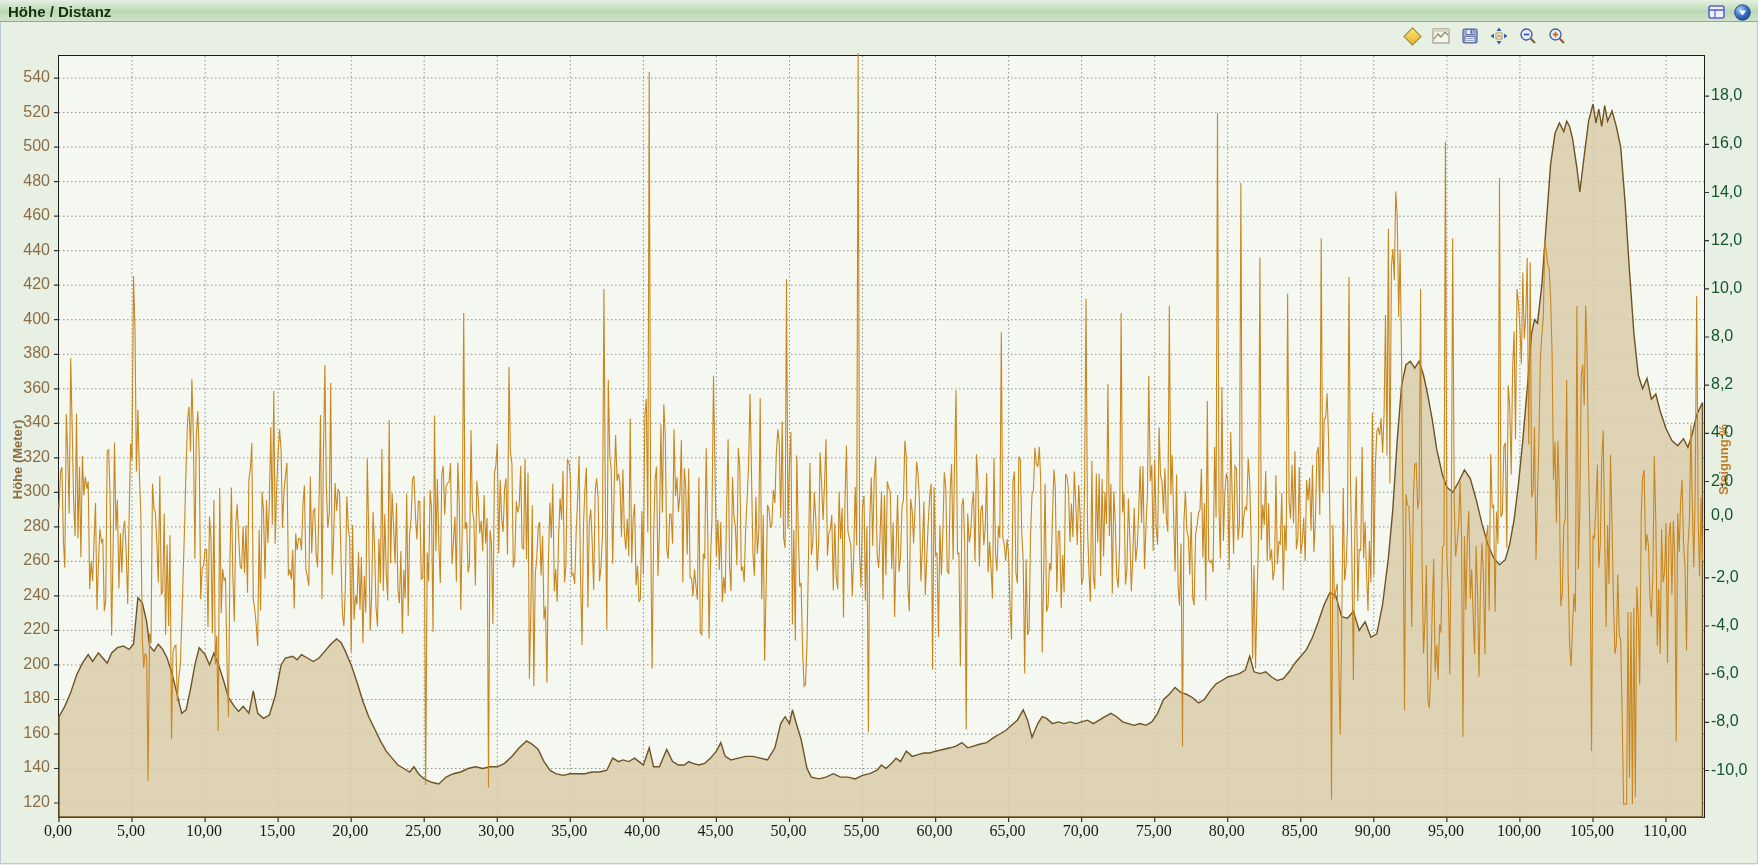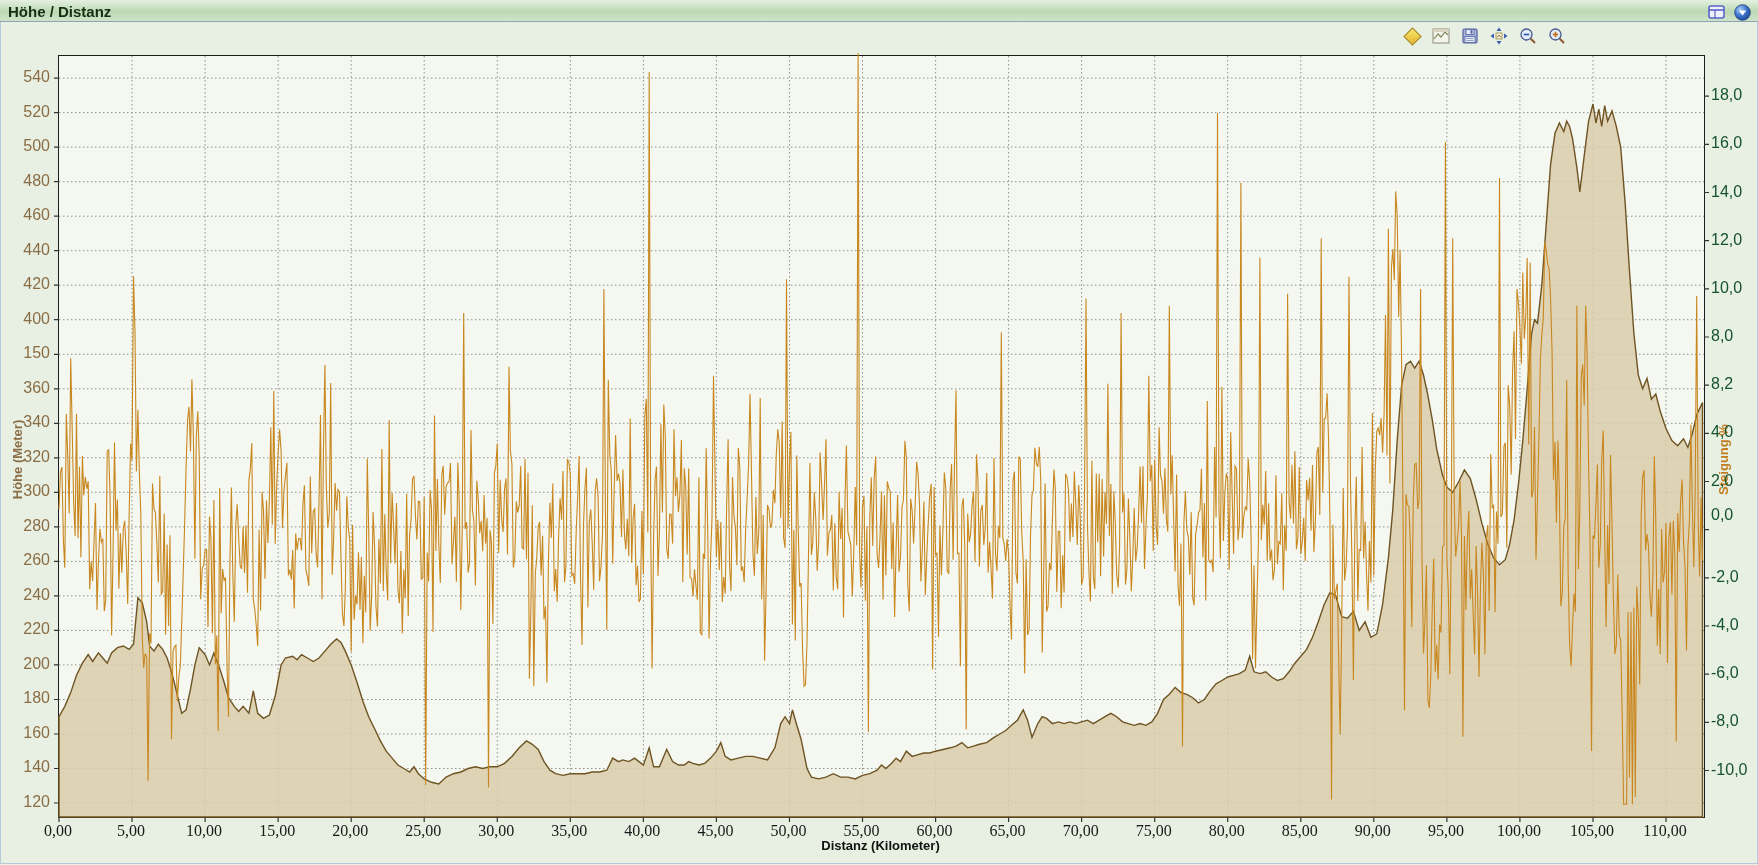--- a/index.html
+++ b/index.html
@@ -112,21 +112,20 @@
         <path d="M73.0 0 V761 M146.1 0 V761 M219.1 0 V761 M292.2 0 V761 M365.2 0 V761 M438.3 0 V761 M511.3 0 V761 M584.4 0 V761 M657.4 0 V761 M730.5 0 V761 M803.5 0 V761 M876.6 0 V761 M949.6 0 V761 M1022.6 0 V761 M1095.7 0 V761 M1168.7 0 V761 M1241.8 0 V761 M1314.8 0 V761 M1387.9 0 V761 M1460.9 0 V761 M1534.0 0 V761 M1607.0 0 V761 M0 747.0 H1645 M0 712.5 H1645 M0 678.0 H1645 M0 643.5 H1645 M0 608.9 H1645 M0 574.4 H1645 M0 539.9 H1645 M0 505.4 H1645 M0 470.9 H1645 M0 436.3 H1645 M0 401.8 H1645 M0 367.3 H1645 M0 332.8 H1645 M0 298.3 H1645 M0 263.7 H1645 M0 229.2 H1645 M0 194.7 H1645 M0 160.2 H1645 M0 125.7 H1645 M0 91.1 H1645 M0 56.6 H1645 M0 22.1 H1645 " stroke="#8f948c" stroke-width="1" fill="none" stroke-dasharray="1.5 2.5"></path>
         <path d="M0.0 761 L0.0 660.7 L5.8 650.4 L11.7 636.6 L17.5 619.3 L23.4 607.2 L29.2 598.6 L33.6 605.5 L39.4 596.9 L43.8 602.0 L48.2 607.2 L52.6 596.9 L58.4 591.7 L64.3 590.0 L70.1 593.4 L74.5 588.2 L78.9 541.6 L83.3 546.8 L87.7 565.8 L90.6 590.0 L95.0 595.1 L99.3 588.2 L103.7 593.4 L108.1 602.0 L112.5 615.8 L116.9 633.1 L122.7 657.3 L127.1 653.8 L131.5 633.1 L135.9 608.9 L140.2 591.7 L146.1 598.6 L150.5 608.9 L154.9 596.9 L160.7 612.4 L165.1 626.2 L169.5 641.7 L175.3 650.4 L179.7 655.5 L184.1 650.4 L189.9 657.3 L194.3 634.8 L198.7 657.3 L204.5 662.4 L210.4 659.0 L216.2 640.0 L222.1 608.9 L226.4 602.0 L233.7 600.3 L238.1 603.8 L242.5 598.6 L248.4 602.0 L254.2 605.5 L260.0 602.0 L265.9 595.1 L271.7 588.2 L277.6 583.0 L282.0 586.5 L286.3 595.1 L292.2 608.9 L298.0 626.2 L303.9 645.2 L309.7 660.7 L315.6 672.8 L321.4 684.9 L327.2 695.2 L333.1 702.1 L338.9 709.0 L344.8 712.5 L350.6 716.0 L355.0 710.8 L359.4 717.7 L365.2 722.9 L372.5 726.3 L379.8 728.0 L387.1 721.1 L394.4 717.7 L401.8 716.0 L409.1 712.5 L416.4 710.8 L423.7 712.5 L431.0 710.8 L438.3 710.8 L445.6 707.3 L452.9 700.4 L460.2 691.8 L467.5 684.9 L473.3 688.3 L479.2 693.5 L485.0 705.6 L490.9 714.2 L496.7 717.7 L504.0 719.4 L511.3 717.7 L518.6 717.7 L525.9 717.7 L533.2 716.0 L540.5 716.0 L547.8 714.2 L553.7 702.1 L559.5 705.6 L563.9 703.9 L569.8 705.6 L575.6 702.1 L580.0 705.6 L584.4 709.0 L590.2 691.8 L594.6 710.8 L600.4 710.8 L607.7 693.5 L613.6 705.6 L619.4 709.0 L625.3 709.0 L629.7 705.6 L634.0 707.3 L639.9 709.0 L645.7 707.3 L651.6 702.1 L657.4 695.2 L661.8 686.6 L666.2 700.4 L672.0 703.9 L679.3 702.1 L686.6 700.4 L693.9 700.4 L701.2 702.1 L708.5 703.9 L715.9 691.8 L721.7 667.6 L726.1 660.7 L730.5 667.6 L733.4 653.8 L737.8 669.3 L742.1 683.2 L748.0 712.5 L752.4 721.1 L759.7 722.9 L767.0 721.1 L774.3 717.7 L781.6 721.1 L788.9 721.1 L796.2 722.9 L803.5 719.4 L810.8 717.7 L818.1 714.2 L822.5 709.0 L826.9 712.5 L832.7 707.3 L837.1 702.1 L841.5 705.6 L847.3 695.2 L853.2 700.4 L859.0 698.7 L864.9 697.0 L870.7 697.0 L876.6 695.2 L883.9 693.5 L891.2 691.8 L897.0 690.1 L902.9 686.6 L908.7 691.8 L914.5 690.1 L920.4 688.3 L927.7 686.6 L935.0 681.4 L940.8 678.0 L946.7 674.5 L952.5 669.3 L958.4 664.2 L964.2 653.8 L968.6 664.2 L973.0 681.4 L978.8 667.6 L983.2 660.7 L987.6 662.4 L993.4 667.6 L999.3 665.9 L1005.1 667.6 L1011.0 665.9 L1016.8 667.6 L1022.6 665.9 L1028.5 664.2 L1034.3 667.6 L1040.2 664.2 L1046.0 660.7 L1051.9 657.3 L1057.7 660.7 L1063.6 665.9 L1069.4 667.6 L1075.2 669.3 L1081.1 667.6 L1086.9 669.3 L1092.8 665.9 L1098.6 657.3 L1104.5 643.5 L1110.3 638.3 L1116.1 631.4 L1122.0 636.6 L1127.8 638.3 L1133.7 641.7 L1139.5 646.9 L1145.4 643.5 L1151.2 634.8 L1157.1 627.9 L1162.9 624.5 L1168.7 621.0 L1174.6 619.3 L1180.4 617.6 L1186.3 614.1 L1190.7 600.3 L1195.0 615.8 L1200.9 617.6 L1206.7 615.8 L1212.6 621.0 L1218.4 624.5 L1224.3 622.7 L1230.1 615.8 L1235.9 607.2 L1241.8 600.3 L1247.6 593.4 L1253.5 581.3 L1259.3 565.8 L1265.2 548.5 L1271.0 536.4 L1276.8 539.9 L1282.7 560.6 L1288.5 562.3 L1294.4 555.4 L1300.2 574.4 L1306.1 565.8 L1311.9 581.3 L1317.8 577.9 L1323.6 548.5 L1329.4 501.9 L1333.8 453.6 L1338.2 384.6 L1342.6 329.3 L1347.0 308.6 L1351.4 305.2 L1355.7 312.1 L1360.1 305.2 L1364.5 319.0 L1368.9 339.7 L1373.3 363.8 L1377.7 393.2 L1383.5 419.1 L1387.9 431.2 L1393.7 436.3 L1399.6 426.0 L1405.4 413.9 L1411.3 422.5 L1417.1 443.2 L1422.9 467.4 L1428.8 488.1 L1434.6 501.9 L1440.5 508.8 L1446.3 503.7 L1450.7 488.1 L1455.1 464.0 L1459.5 427.7 L1463.8 384.6 L1468.2 332.8 L1472.6 277.5 L1475.5 263.7 L1478.5 267.2 L1482.8 229.2 L1487.2 168.8 L1491.6 108.4 L1496.0 77.3 L1500.4 67.0 L1504.8 75.6 L1507.7 65.2 L1510.6 70.4 L1513.5 82.5 L1517.9 111.8 L1520.8 136.0 L1525.2 99.8 L1529.6 65.2 L1534.0 48.0 L1536.9 67.0 L1539.8 53.2 L1542.7 70.4 L1545.7 49.7 L1548.6 65.2 L1553.0 54.9 L1557.3 70.4 L1561.7 91.1 L1566.1 146.4 L1570.5 215.4 L1574.9 277.5 L1579.3 319.0 L1583.6 332.8 L1588.0 322.4 L1592.4 343.1 L1596.8 338.0 L1601.2 355.2 L1607.0 372.5 L1612.9 384.6 L1618.7 389.7 L1624.5 382.8 L1628.9 391.5 L1633.3 377.7 L1637.7 358.7 L1643.5 346.6 L1643.5 761 Z" fill="#dacdab" fill-opacity="0.85" stroke="#6e5423" stroke-width="1.4"></path>
         <path d="M0.0 452.9 L1.5 415.8 L2.9 411.1 L4.4 484.2 L5.8 511.8 L7.3 358.1 L8.8 401.6 L10.2 457.6 L11.7 302.3 L13.1 368.0 L14.6 444.1 L16.1 480.0 L17.5 357.8 L19.0 482.3 L20.5 410.7 L21.9 501.3 L23.4 400.1 L24.8 439.3 L26.3 420.9 L27.8 432.8 L29.2 425.3 L30.7 533.2 L32.1 505.5 L33.6 525.1 L35.1 483.3 L36.5 446.9 L38.0 554.1 L39.4 506.9 L40.9 472.8 L42.4 486.0 L43.8 482.7 L45.3 555.2 L46.7 544.4 L48.2 395.2 L49.7 393.7 L51.1 441.4 L52.6 579.6 L54.1 493.0 L55.5 386.6 L57.0 474.4 L58.4 443.5 L59.9 532.4 L61.4 477.2 L62.8 516.7 L64.3 472.5 L65.7 464.8 L67.2 497.3 L68.7 548.0 L70.1 462.0 L71.6 387.5 L73.0 404.1 L74.5 220.3 L76.0 275.7 L77.4 415.6 L78.9 353.7 L80.4 418.5 L81.8 457.2 L83.3 581.8 L84.7 611.7 L86.2 597.4 L87.7 601.0 L89.1 724.8 L90.6 577.3 L92.0 587.6 L93.5 427.6 L95.0 452.8 L96.4 456.4 L97.9 488.4 L99.3 526.5 L100.8 419.9 L102.3 538.0 L103.7 535.4 L105.2 457.4 L106.6 578.7 L108.1 488.5 L109.6 570.0 L111.0 479.2 L112.5 683.3 L114.0 595.9 L115.4 590.8 L116.9 589.2 L118.3 645.3 L119.8 621.6 L121.3 609.8 L122.7 567.6 L124.2 517.2 L125.6 469.7 L127.1 410.6 L128.6 363.8 L130.0 350.8 L131.5 395.6 L132.9 323.2 L134.4 381.7 L135.9 502.7 L137.3 380.1 L138.8 355.3 L140.2 398.9 L141.7 543.3 L143.2 511.7 L144.6 509.7 L146.1 493.9 L147.6 493.4 L149.0 571.0 L150.5 460.6 L151.9 482.0 L153.4 577.2 L154.9 444.0 L156.3 608.3 L157.8 579.5 L159.2 675.1 L160.7 432.0 L162.2 557.3 L163.6 513.1 L165.1 524.3 L166.5 521.5 L168.0 608.1 L169.5 660.7 L170.9 508.0 L172.4 431.6 L173.8 518.2 L175.3 565.8 L176.8 467.8 L178.2 448.3 L179.7 481.9 L181.2 510.1 L182.6 513.1 L184.1 470.4 L185.5 517.1 L187.0 469.2 L188.5 536.8 L189.9 424.1 L191.4 412.1 L192.8 387.1 L194.3 543.4 L195.8 553.8 L197.2 568.8 L198.7 589.9 L200.1 473.7 L201.6 554.6 L203.1 435.7 L204.5 454.4 L206.0 522.7 L207.5 444.2 L208.9 487.0 L210.4 444.1 L211.8 371.3 L213.3 468.8 L214.8 335.0 L216.2 487.7 L217.7 429.4 L219.1 398.0 L220.6 373.5 L222.1 394.9 L223.5 472.3 L225.0 434.3 L226.4 420.6 L227.9 406.8 L229.4 519.4 L230.8 513.6 L232.3 523.4 L233.7 493.9 L235.2 552.4 L236.7 477.6 L238.1 494.0 L239.6 482.8 L241.1 482.4 L242.5 494.5 L244.0 447.6 L245.4 429.4 L246.9 513.9 L248.4 520.7 L249.8 529.9 L251.3 420.5 L252.7 497.2 L254.2 455.5 L255.7 452.8 L257.1 497.4 L258.6 511.4 L260.0 445.1 L261.5 358.9 L263.0 543.3 L264.4 396.9 L265.9 309.0 L267.3 429.2 L268.8 471.7 L270.3 457.2 L271.7 327.0 L273.2 518.7 L274.7 480.6 L276.1 427.1 L277.6 454.6 L279.0 433.6 L280.5 436.1 L282.0 502.6 L283.4 557.3 L284.9 570.1 L286.3 533.6 L287.8 440.4 L289.3 471.6 L290.7 483.4 L292.2 595.8 L293.6 469.0 L295.1 563.7 L296.6 539.3 L298.0 548.4 L299.5 496.3 L301.0 554.0 L302.4 501.0 L303.9 587.3 L305.3 519.7 L306.8 556.4 L308.3 402.5 L309.7 475.3 L311.2 574.5 L312.6 541.6 L314.1 456.0 L315.6 490.7 L317.0 551.2 L318.5 570.6 L319.9 482.9 L321.4 527.5 L322.9 393.1 L324.3 535.0 L325.8 458.3 L327.2 514.5 L328.7 544.4 L330.2 364.0 L331.6 507.3 L333.1 436.9 L334.6 470.5 L336.0 507.4 L337.5 447.0 L338.9 533.1 L340.4 547.2 L341.9 494.9 L343.3 577.4 L344.8 513.8 L346.2 542.2 L347.7 437.7 L349.2 560.1 L350.6 478.5 L352.1 462.9 L353.5 423.1 L355.0 420.0 L356.5 460.7 L357.9 483.4 L359.4 445.2 L360.8 445.7 L362.3 523.1 L363.8 521.9 L365.2 440.9 L366.7 729.0 L368.2 496.5 L369.6 525.5 L371.1 434.1 L372.5 452.2 L374.0 576.0 L375.5 359.4 L376.9 494.9 L378.4 423.0 L379.8 487.4 L381.3 527.1 L382.8 418.5 L384.2 409.9 L385.7 458.7 L387.1 430.6 L388.6 427.0 L390.1 425.8 L391.5 407.1 L393.0 508.2 L394.4 486.4 L395.9 460.7 L397.4 525.8 L398.8 406.6 L400.3 448.0 L401.8 554.0 L403.2 474.6 L404.7 257.0 L406.1 472.9 L407.6 466.0 L409.1 516.6 L410.5 507.6 L412.0 373.9 L413.4 453.5 L414.9 465.1 L416.4 529.5 L417.8 424.8 L419.3 443.5 L420.7 477.2 L422.2 464.7 L423.7 495.2 L425.1 439.0 L426.6 487.4 L428.1 462.1 L429.5 731.4 L431.0 474.3 L432.4 485.7 L433.9 568.1 L435.4 416.8 L436.8 409.9 L438.3 387.5 L439.7 496.9 L441.2 423.8 L442.7 463.7 L444.1 476.0 L445.6 432.7 L447.0 422.4 L448.5 498.6 L450.0 310.8 L451.4 395.1 L452.9 408.0 L454.3 511.4 L455.8 501.8 L457.3 445.3 L458.7 456.4 L460.2 449.6 L461.7 410.0 L463.1 491.5 L464.6 493.0 L466.0 402.8 L467.5 503.2 L469.0 416.8 L470.4 622.8 L471.9 552.0 L473.3 449.3 L474.8 630.1 L476.3 517.5 L477.7 503.3 L479.2 471.1 L480.6 465.9 L482.1 519.6 L483.6 479.7 L485.0 563.5 L486.5 550.2 L487.9 626.6 L489.4 507.2 L490.9 446.8 L492.3 482.0 L493.8 427.5 L495.3 535.2 L496.7 513.1 L498.2 545.8 L499.6 480.4 L501.1 442.2 L502.6 463.8 L504.0 415.0 L505.5 526.3 L506.9 510.8 L508.4 403.2 L509.9 406.5 L511.3 419.2 L512.8 519.5 L514.2 517.7 L515.7 527.9 L517.2 475.1 L518.6 443.6 L520.1 399.9 L521.5 520.3 L523.0 589.0 L524.5 469.0 L525.9 433.4 L527.4 411.8 L528.9 551.6 L530.3 465.6 L531.8 453.4 L533.2 486.8 L534.7 533.7 L536.2 435.6 L537.6 422.2 L539.1 440.6 L540.5 525.2 L542.0 510.9 L543.5 478.2 L544.9 232.9 L546.4 449.6 L547.8 573.7 L549.3 323.8 L550.8 399.5 L552.2 413.7 L553.7 507.7 L555.2 431.7 L556.6 379.1 L558.1 425.0 L559.5 417.7 L561.0 427.4 L562.5 481.1 L563.9 413.6 L565.4 477.5 L566.8 493.4 L568.3 462.7 L569.8 500.2 L571.2 362.4 L572.7 506.9 L574.1 463.2 L575.6 447.7 L577.1 529.2 L578.5 509.9 L580.0 546.0 L581.4 542.9 L582.9 455.0 L584.4 518.6 L585.8 359.5 L587.3 342.9 L588.8 476.4 L590.2 16.1 L591.7 475.2 L593.1 612.5 L594.6 481.2 L596.1 423.4 L597.5 410.6 L599.0 520.0 L600.4 475.4 L601.9 368.3 L603.4 456.6 L604.8 348.6 L606.3 379.7 L607.7 492.7 L609.2 502.8 L610.7 458.2 L612.1 458.4 L613.6 487.6 L615.0 373.3 L616.5 440.2 L618.0 421.2 L619.4 456.0 L620.9 438.9 L622.4 384.0 L623.8 526.2 L625.3 412.2 L626.7 430.6 L628.2 498.5 L629.7 412.4 L631.1 521.7 L632.6 522.3 L634.0 540.2 L635.5 513.4 L637.0 530.2 L638.4 543.8 L639.9 421.4 L641.3 576.6 L642.8 578.7 L644.3 497.7 L645.7 502.8 L647.2 392.2 L648.7 474.1 L650.1 582.4 L651.6 501.0 L653.0 462.5 L654.5 319.8 L656.0 414.2 L657.4 500.6 L658.9 463.7 L660.3 514.0 L661.8 466.0 L663.3 545.9 L664.7 521.1 L666.2 537.8 L667.6 452.4 L669.1 383.3 L670.6 510.0 L672.0 535.1 L673.5 421.0 L674.9 459.7 L676.4 471.6 L677.9 509.3 L679.3 392.0 L680.8 411.7 L682.3 514.8 L683.7 510.6 L685.2 526.1 L686.6 473.8 L688.1 443.0 L689.6 408.7 L691.0 338.0 L692.5 418.2 L693.9 496.7 L695.4 519.8 L696.9 440.9 L698.3 497.9 L699.8 475.2 L701.2 341.9 L702.7 543.2 L704.2 459.1 L705.6 604.8 L707.1 534.5 L708.5 448.9 L710.0 453.8 L711.5 471.8 L712.9 467.6 L714.4 433.7 L715.9 447.2 L717.3 397.8 L718.8 373.2 L720.2 386.6 L721.7 461.9 L723.2 365.6 L724.6 481.8 L726.1 491.9 L727.5 223.2 L729.0 472.5 L730.5 407.4 L731.9 376.0 L733.4 568.5 L734.8 474.1 L736.3 584.5 L737.8 399.4 L739.2 471.4 L740.7 530.5 L742.1 527.0 L743.6 595.1 L745.1 630.3 L746.5 628.5 L748.0 587.6 L749.5 500.1 L750.9 406.9 L752.4 498.9 L753.8 486.5 L755.3 436.2 L756.8 462.9 L758.2 514.8 L759.7 485.8 L761.1 396.5 L762.6 427.7 L764.1 464.1 L765.5 428.5 L767.0 383.2 L768.4 499.8 L769.9 476.8 L771.4 473.5 L772.8 458.9 L774.3 534.6 L775.8 467.3 L777.2 520.8 L778.7 533.2 L780.1 435.8 L781.6 483.0 L783.1 452.0 L784.5 561.5 L786.0 443.0 L787.4 389.6 L788.9 475.1 L790.4 482.4 L791.8 488.9 L793.3 540.2 L794.7 500.1 L796.2 430.9 L797.7 489.6 L799.1 -3.1 L800.6 497.1 L802.0 531.5 L803.5 450.6 L805.0 439.8 L806.4 544.7 L807.9 470.3 L809.4 676.0 L810.8 462.3 L812.3 421.5 L813.7 489.9 L815.2 421.6 L816.7 400.5 L818.1 497.6 L819.6 512.0 L821.0 481.2 L822.5 435.5 L824.0 543.4 L825.4 439.3 L826.9 519.2 L828.3 425.4 L829.8 432.4 L831.3 436.0 L832.7 513.0 L834.2 466.4 L835.6 560.9 L837.1 491.9 L838.6 439.0 L840.0 515.7 L841.5 501.2 L843.0 450.6 L844.4 444.5 L845.9 384.7 L847.3 401.0 L848.8 528.9 L850.3 555.4 L851.7 442.8 L853.2 455.1 L854.6 487.6 L856.1 450.7 L857.6 405.8 L859.0 416.8 L860.5 447.7 L861.9 525.6 L863.4 491.6 L864.9 445.6 L866.3 539.0 L867.8 499.6 L869.2 468.0 L870.7 440.1 L872.2 427.8 L873.6 613.6 L875.1 431.1 L876.6 499.6 L878.0 496.7 L879.5 581.1 L880.9 469.4 L882.4 519.2 L883.9 475.3 L885.3 416.4 L886.8 432.0 L888.2 514.4 L889.7 517.9 L891.2 432.9 L892.6 407.9 L894.1 503.8 L895.5 408.8 L897.0 334.3 L898.5 497.7 L899.9 497.1 L901.4 610.2 L902.9 450.0 L904.3 442.3 L905.8 491.7 L907.2 673.6 L908.7 457.6 L910.2 486.2 L911.6 478.2 L913.1 448.7 L914.5 435.5 L916.0 505.7 L917.5 398.4 L918.9 422.5 L920.4 510.4 L921.8 454.4 L923.3 449.0 L924.8 489.0 L926.2 472.5 L927.7 416.9 L929.1 516.5 L930.6 485.9 L932.1 513.8 L933.5 542.4 L935.0 401.9 L936.5 497.3 L937.9 515.1 L939.4 469.7 L940.8 481.9 L942.3 276.2 L943.8 481.6 L945.2 488.0 L946.7 505.0 L948.1 483.1 L949.6 498.5 L951.1 552.1 L952.5 583.5 L954.0 425.3 L955.4 415.5 L956.9 516.5 L958.4 527.5 L959.8 400.6 L961.3 403.4 L962.7 475.6 L964.2 505.0 L965.7 617.4 L967.1 503.3 L968.6 578.9 L970.1 573.6 L971.5 480.5 L973.0 438.5 L974.4 434.5 L975.9 391.7 L977.4 407.5 L978.8 410.7 L980.3 390.9 L981.7 423.3 L983.2 596.5 L984.7 516.9 L986.1 427.4 L987.6 555.5 L989.0 550.5 L990.5 506.8 L992.0 514.3 L993.4 464.5 L994.9 413.6 L996.3 432.5 L997.8 536.0 L999.3 475.2 L1000.7 475.2 L1002.2 552.2 L1003.7 499.1 L1005.1 536.5 L1006.6 418.1 L1008.0 420.8 L1009.5 434.7 L1011.0 485.9 L1012.4 447.6 L1013.9 481.0 L1015.3 415.6 L1016.8 448.2 L1018.3 489.1 L1019.7 429.0 L1021.2 460.2 L1022.6 528.6 L1024.1 522.0 L1025.6 429.4 L1027.0 242.5 L1028.5 471.2 L1030.0 517.5 L1031.4 545.4 L1032.9 404.8 L1034.3 520.2 L1035.8 533.1 L1037.3 417.5 L1038.7 486.3 L1040.2 417.7 L1041.6 520.2 L1043.1 423.1 L1044.6 500.5 L1046.0 436.0 L1047.5 468.1 L1048.9 327.7 L1050.4 480.0 L1051.9 428.1 L1053.3 537.7 L1054.8 435.3 L1056.2 465.0 L1057.7 519.3 L1059.2 531.6 L1060.6 490.1 L1062.1 257.0 L1063.6 456.4 L1065.0 437.2 L1066.5 528.6 L1067.9 513.5 L1069.4 442.5 L1070.9 482.9 L1072.3 535.3 L1073.8 500.9 L1075.2 452.1 L1076.7 504.9 L1078.2 491.5 L1079.6 457.7 L1081.1 410.5 L1082.5 466.7 L1084.0 410.1 L1085.5 513.1 L1086.9 472.3 L1088.4 439.8 L1089.8 319.7 L1091.3 425.2 L1092.8 408.9 L1094.2 494.9 L1095.7 403.4 L1097.2 471.4 L1098.6 488.8 L1100.1 371.2 L1101.5 418.9 L1103.0 425.3 L1104.5 457.7 L1105.9 412.2 L1107.4 463.3 L1108.8 475.6 L1110.3 249.7 L1111.8 438.4 L1113.2 399.3 L1114.7 464.4 L1116.1 515.5 L1117.6 418.6 L1119.1 530.2 L1120.5 549.7 L1122.0 487.5 L1123.5 690.4 L1124.9 466.6 L1126.4 435.1 L1127.8 474.2 L1129.3 480.9 L1130.8 518.7 L1132.2 455.9 L1133.7 541.6 L1135.1 549.2 L1136.6 478.2 L1138.1 469.6 L1139.5 457.0 L1141.0 453.7 L1142.4 412.7 L1143.9 501.6 L1145.4 447.1 L1146.8 544.5 L1148.3 344.9 L1149.7 503.6 L1151.2 506.4 L1152.7 504.3 L1154.1 516.1 L1155.6 391.1 L1157.1 461.4 L1158.5 57.1 L1160.0 453.1 L1161.4 502.6 L1162.9 331.1 L1164.4 484.9 L1165.8 437.3 L1167.3 417.5 L1168.7 423.4 L1170.2 513.8 L1171.7 376.0 L1173.1 436.1 L1174.6 497.8 L1176.0 410.0 L1177.5 412.8 L1179.0 484.2 L1180.4 467.8 L1181.9 126.9 L1183.3 482.0 L1184.8 460.2 L1186.3 451.1 L1187.7 453.5 L1189.2 402.6 L1190.7 426.1 L1192.1 483.7 L1193.6 603.0 L1195.0 509.3 L1196.5 612.2 L1198.0 542.7 L1199.4 486.5 L1200.9 201.6 L1202.3 484.2 L1203.8 448.8 L1205.3 468.7 L1206.7 415.1 L1208.2 505.0 L1209.6 447.3 L1211.1 504.7 L1212.6 493.5 L1214.0 524.1 L1215.5 513.2 L1216.9 419.2 L1218.4 508.2 L1219.9 485.6 L1221.3 487.8 L1222.8 436.9 L1224.3 534.2 L1225.7 469.3 L1227.2 494.8 L1228.6 237.7 L1230.1 446.1 L1231.6 462.6 L1233.0 408.7 L1234.5 467.5 L1235.9 395.3 L1237.4 493.2 L1238.9 481.9 L1240.3 411.1 L1241.8 498.0 L1243.2 486.6 L1244.7 461.7 L1246.2 505.0 L1247.6 424.1 L1249.1 444.2 L1250.6 421.8 L1252.0 474.8 L1253.5 409.1 L1254.9 496.1 L1256.4 464.2 L1257.9 396.8 L1259.3 391.0 L1260.8 459.0 L1262.2 182.3 L1263.7 436.6 L1265.2 362.7 L1266.6 362.1 L1268.1 337.3 L1269.5 381.1 L1271.0 465.9 L1272.5 743.4 L1273.9 468.8 L1275.4 542.8 L1276.8 535.2 L1278.3 527.7 L1279.8 610.3 L1281.2 678.5 L1282.7 570.0 L1284.2 431.9 L1285.6 524.5 L1287.1 510.5 L1288.5 471.0 L1290.0 220.8 L1291.5 428.2 L1292.9 501.9 L1294.4 624.1 L1295.8 475.9 L1297.3 420.7 L1298.8 545.1 L1300.2 493.6 L1301.7 494.6 L1303.1 391.0 L1304.6 502.5 L1306.1 465.7 L1307.5 516.8 L1309.0 554.7 L1310.4 484.9 L1311.9 526.5 L1313.4 356.9 L1314.8 519.4 L1316.3 412.5 L1317.8 375.2 L1319.2 372.0 L1320.7 379.1 L1322.1 361.9 L1323.6 396.7 L1325.1 357.7 L1326.5 258.9 L1328.0 399.6 L1329.4 172.7 L1330.9 427.4 L1332.4 211.5 L1333.8 193.1 L1335.3 224.2 L1336.7 135.4 L1338.2 159.7 L1339.7 261.0 L1341.1 193.8 L1342.6 304.4 L1344.0 456.3 L1345.5 654.3 L1347.0 438.2 L1348.4 448.8 L1349.9 450.5 L1351.4 489.7 L1352.8 571.2 L1354.3 443.0 L1355.7 408.2 L1357.2 407.2 L1358.7 453.0 L1360.1 443.9 L1361.6 232.9 L1363.0 502.6 L1364.5 597.4 L1366.0 563.7 L1367.4 509.3 L1368.9 644.0 L1370.3 651.8 L1371.8 618.7 L1373.3 549.9 L1374.7 502.7 L1376.2 615.7 L1377.7 588.8 L1379.1 623.6 L1380.6 568.5 L1382.0 576.6 L1383.5 490.9 L1385.0 489.0 L1386.4 86.0 L1387.9 503.0 L1389.3 534.4 L1390.8 618.3 L1392.3 475.1 L1393.7 182.3 L1395.2 445.4 L1396.6 500.6 L1398.1 487.0 L1399.6 469.2 L1401.0 424.9 L1402.5 479.3 L1403.9 680.8 L1405.4 480.1 L1406.9 554.1 L1408.3 483.1 L1409.8 455.0 L1411.3 542.9 L1412.7 513.3 L1414.2 559.8 L1415.6 598.2 L1417.1 490.1 L1418.6 538.4 L1420.0 620.8 L1421.5 529.6 L1422.9 486.7 L1424.4 518.0 L1425.9 598.3 L1427.3 482.2 L1428.8 469.1 L1430.2 554.7 L1431.7 398.1 L1433.2 451.5 L1434.6 449.5 L1436.1 556.1 L1437.5 455.5 L1439.0 487.7 L1440.5 122.1 L1441.9 461.1 L1443.4 457.4 L1444.9 390.5 L1446.3 386.8 L1447.8 491.7 L1449.2 329.2 L1450.7 349.8 L1452.2 418.5 L1453.6 313.8 L1455.1 275.3 L1456.5 383.0 L1458.0 233.0 L1459.5 247.5 L1460.9 271.4 L1462.4 307.8 L1463.8 216.5 L1465.3 282.8 L1466.8 260.0 L1468.2 202.0 L1469.7 388.6 L1471.2 206.4 L1472.6 441.3 L1474.1 434.7 L1475.5 371.0 L1477.0 503.6 L1478.5 440.9 L1479.9 383.1 L1481.4 303.3 L1482.8 279.4 L1484.3 262.1 L1485.8 185.9 L1487.2 194.4 L1488.7 208.3 L1490.1 212.5 L1491.6 242.7 L1493.1 297.8 L1494.5 423.8 L1496.0 386.0 L1497.4 466.7 L1498.9 384.5 L1500.4 438.9 L1501.8 550.1 L1503.3 536.9 L1504.8 469.8 L1506.2 463.2 L1507.7 324.0 L1509.1 516.6 L1510.6 588.3 L1512.1 610.2 L1513.5 570.7 L1515.0 537.4 L1516.4 555.7 L1517.9 249.7 L1519.4 513.2 L1520.8 454.8 L1522.3 319.9 L1523.7 308.5 L1525.2 349.4 L1526.7 249.8 L1528.1 298.0 L1529.6 409.9 L1531.0 480.4 L1532.5 695.3 L1534.0 479.4 L1535.4 482.8 L1536.9 449.1 L1538.4 408.5 L1539.8 511.6 L1541.3 488.2 L1542.7 405.2 L1544.2 374.6 L1545.7 480.0 L1547.1 571.1 L1548.6 469.0 L1550.0 528.0 L1551.5 398.7 L1553.0 467.0 L1554.4 542.6 L1555.9 598.0 L1557.3 589.2 L1558.8 518.5 L1560.3 580.0 L1561.7 583.9 L1563.2 660.6 L1564.6 748.2 L1566.1 748.2 L1567.6 748.2 L1569.0 556.1 L1570.5 721.7 L1572.0 556.1 L1573.4 748.2 L1574.9 551.6 L1576.3 741.0 L1577.8 530.6 L1579.3 560.9 L1580.7 628.6 L1582.2 459.6 L1583.6 421.5 L1585.1 414.1 L1586.6 494.4 L1588.0 478.0 L1589.5 490.1 L1590.9 539.7 L1592.4 560.8 L1593.9 518.8 L1595.3 400.2 L1596.8 464.5 L1598.3 589.8 L1599.7 533.0 L1601.2 598.1 L1602.6 473.0 L1604.1 526.5 L1605.6 515.7 L1607.0 467.1 L1608.5 606.9 L1609.9 480.9 L1611.4 466.4 L1612.9 538.4 L1614.3 464.8 L1615.8 500.0 L1617.2 685.6 L1618.7 457.1 L1620.2 495.8 L1621.6 445.2 L1623.1 423.5 L1624.5 485.4 L1626.0 511.0 L1627.5 594.5 L1628.9 491.6 L1630.4 465.5 L1631.9 368.8 L1633.3 448.7 L1634.8 511.2 L1636.2 432.6 L1637.7 240.1 L1639.2 465.8 L1640.6 520.6 L1642.1 441.4 L1643.5 504.6 " fill="none" stroke="#c8871f" stroke-width="1.1"></path>
         <path d="M0.0 761 v5 M73.0 761 v5 M146.1 761 v5 M219.1 761 v5 M292.2 761 v5 M365.2 761 v5 M438.3 761 v5 M511.3 761 v5 M584.4 761 v5 M657.4 761 v5 M730.5 761 v5 M803.5 761 v5 M876.6 761 v5 M949.6 761 v5 M1022.6 761 v5 M1095.7 761 v5 M1168.7 761 v5 M1241.8 761 v5 M1314.8 761 v5 M1387.9 761 v5 M1460.9 761 v5 M1534.0 761 v5 M1607.0 761 v5 M0 747.0 h-5 M0 712.5 h-5 M0 678.0 h-5 M0 643.5 h-5 M0 608.9 h-5 M0 574.4 h-5 M0 539.9 h-5 M0 505.4 h-5 M0 470.9 h-5 M0 436.3 h-5 M0 401.8 h-5 M0 367.3 h-5 M0 332.8 h-5 M0 298.3 h-5 M0 263.7 h-5 M0 229.2 h-5 M0 194.7 h-5 M0 160.2 h-5 M0 125.7 h-5 M0 91.1 h-5 M0 56.6 h-5 M0 22.1 h-5 M1645 714.5 h5 M1645 666.4 h5 M1645 618.2 h5 M1645 570.0 h5 M1645 521.9 h5 M1645 473.7 h5 M1645 425.5 h5 M1645 377.4 h5 M1645 329.2 h5 M1645 281.0 h5 M1645 232.9 h5 M1645 184.7 h5 M1645 136.5 h5 M1645 88.4 h5 M1645 40.2 h5 " stroke="#333" stroke-width="1.2" fill="none"></path>
       </svg>
   </div>
 
   <div id="labels-layer" style="position:absolute;left:0;top:0;width:1756px;height:841px;pointer-events:none;">
     <span class="axis-title left">Höhe (Meter)</span>
     <span class="axis-title right">Steigung %</span>
-    <span class="axis-title bottom">Distanz (Kilometer)</span>
   <span class="tick-label xlab" style="left: 27px; top: 802px;">0,00</span>
       <span class="tick-label xlab" style="left: 100.046px; top: 802px;">5,00</span>
       <span class="tick-label xlab" style="left: 173.092px; top: 802px;">10,00</span>
       <span class="tick-label xlab" style="left: 246.139px; top: 802px;">15,00</span>
       <span class="tick-label xlab" style="left: 319.185px; top: 802px;">20,00</span>
       <span class="tick-label xlab" style="left: 392.231px; top: 802px;">25,00</span>
       <span class="tick-label xlab" style="left: 465.277px; top: 802px;">30,00</span>
       <span class="tick-label xlab" style="left: 538.323px; top: 802px;">35,00</span>
       <span class="tick-label xlab" style="left: 611.369px; top: 802px;">40,00</span>
       <span class="tick-label xlab" style="left: 684.416px; top: 802px;">45,00</span>
@@ -149,21 +148,21 @@
       <span class="tick-label ylab-left" style="left: 9px; top: 669.458px;">180</span>
       <span class="tick-label ylab-left" style="left: 9px; top: 634.938px;">200</span>
       <span class="tick-label ylab-left" style="left: 9px; top: 600.418px;">220</span>
       <span class="tick-label ylab-left" style="left: 9px; top: 565.897px;">240</span>
       <span class="tick-label ylab-left" style="left: 9px; top: 531.377px;">260</span>
       <span class="tick-label ylab-left" style="left: 9px; top: 496.857px;">280</span>
       <span class="tick-label ylab-left" style="left: 9px; top: 462.337px;">300</span>
       <span class="tick-label ylab-left" style="left: 9px; top: 427.816px;">320</span>
       <span class="tick-label ylab-left" style="left: 9px; top: 393.296px;">340</span>
       <span class="tick-label ylab-left" style="left: 9px; top: 358.776px;">360</span>
-      <span class="tick-label ylab-left" style="left: 9px; top: 324.255px;">150</span>
+      <span class="tick-label ylab-left" style="left: 9px; top: 324.255px;">380</span>
       <span class="tick-label ylab-left" style="left: 9px; top: 289.735px;">400</span>
       <span class="tick-label ylab-left" style="left: 9px; top: 255.215px;">420</span>
       <span class="tick-label ylab-left" style="left: 9px; top: 220.694px;">440</span>
       <span class="tick-label ylab-left" style="left: 9px; top: 186.174px;">460</span>
       <span class="tick-label ylab-left" style="left: 9px; top: 151.654px;">480</span>
       <span class="tick-label ylab-left" style="left: 9px; top: 117.134px;">500</span>
       <span class="tick-label ylab-left" style="left: 9px; top: 82.6133px;">520</span>
       <span class="tick-label ylab-left" style="left: 9px; top: 48.093px;">540</span>
       <span class="tick-label ylab-right" style="left: 1710px; top: 740.521px;">-10,0</span>
       <span class="tick-label ylab-right" style="left: 1710px; top: 692.357px;">-8,0</span>

